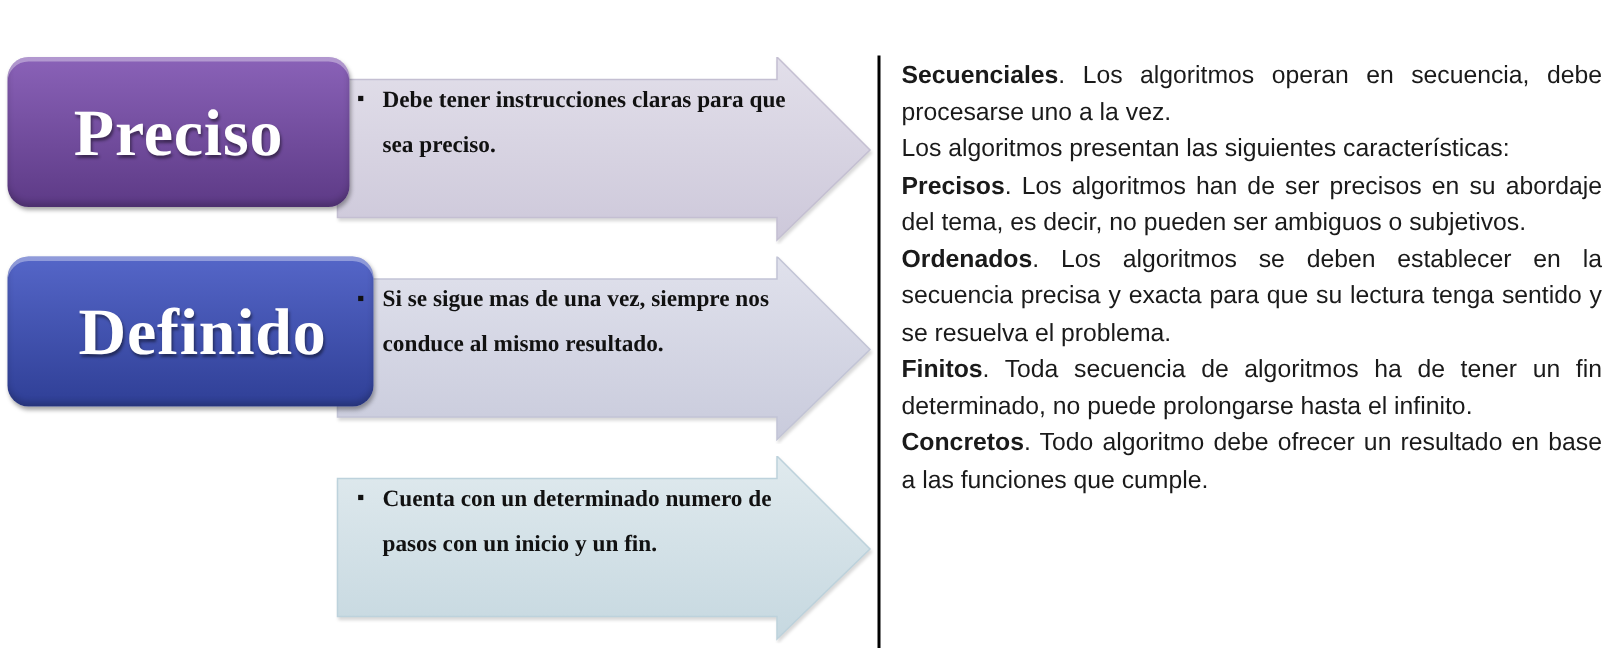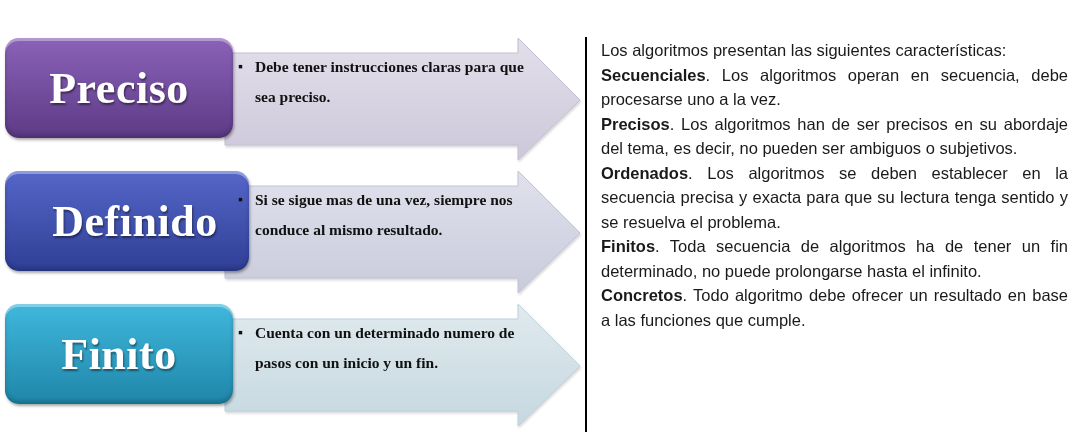--- a/index.html
+++ b/index.html
@@ -77,31 +77,28 @@
 <div class="row" style="top:304px;">
   <svg class="arrow" width="585" height="125" viewBox="0 0 585 125">
     <defs>
       <linearGradient id="g3" x1="0" y1="0" x2="0" y2="1">
         <stop offset="0" stop-color="#e0eaee"></stop>
           <stop offset="1" stop-color="#c6d8e0"></stop>
       </linearGradient>
     </defs>
     <polygon points="225,15 518,15 518,0 580,62 518,122 518,107 225,107" fill="url(#g3)" stroke="#bdd2dc" stroke-width="1" style="filter:drop-shadow(1px 2px 1px rgba(0,0,0,0.15))"></polygon>
   </svg>
-  <div class="label-box" style="background:linear-gradient(#3fb8dc,#1f86a8);">
-    <span class="label-text">Finito</span>
-  </div>
   <div class="bullet-text">
     <span class="dot">▪</span>
     <span class="txt">Cuenta con un determinado numero de pasos con un inicio y un fin.</span>
   </div>
 </div>
 
 <div class="divider"></div>
 
 <div class="desc">
+  <p><b>Secuenciales</b><span>. Los algoritmos operan en secuencia, debe procesarse uno a la vez.</span></p>
   <p>Los algoritmos presentan las siguientes características:</p>
-  <p><b>Secuenciales</b><span>. Los algoritmos operan en secuencia, debe procesarse uno a la vez.</span></p>
   <p><b>Precisos</b><span>. Los algoritmos han de ser precisos en su abordaje del tema, es decir, no pueden ser ambiguos o subjetivos.</span></p>
   <p><b>Ordenados</b><span>. Los algoritmos se deben establecer en la secuencia precisa y exacta para que su lectura tenga sentido y se resuelva el problema.</span></p>
   <p><b>Finitos</b><span>. Toda secuencia de algoritmos ha de tener un fin determinado, no puede prolongarse hasta el infinito.</span></p>
   <p><b>Concretos</b><span>. Todo algoritmo debe ofrecer un resultado en base a las funciones que cumple.</span></p>
 </div>
 
 </body></html>

